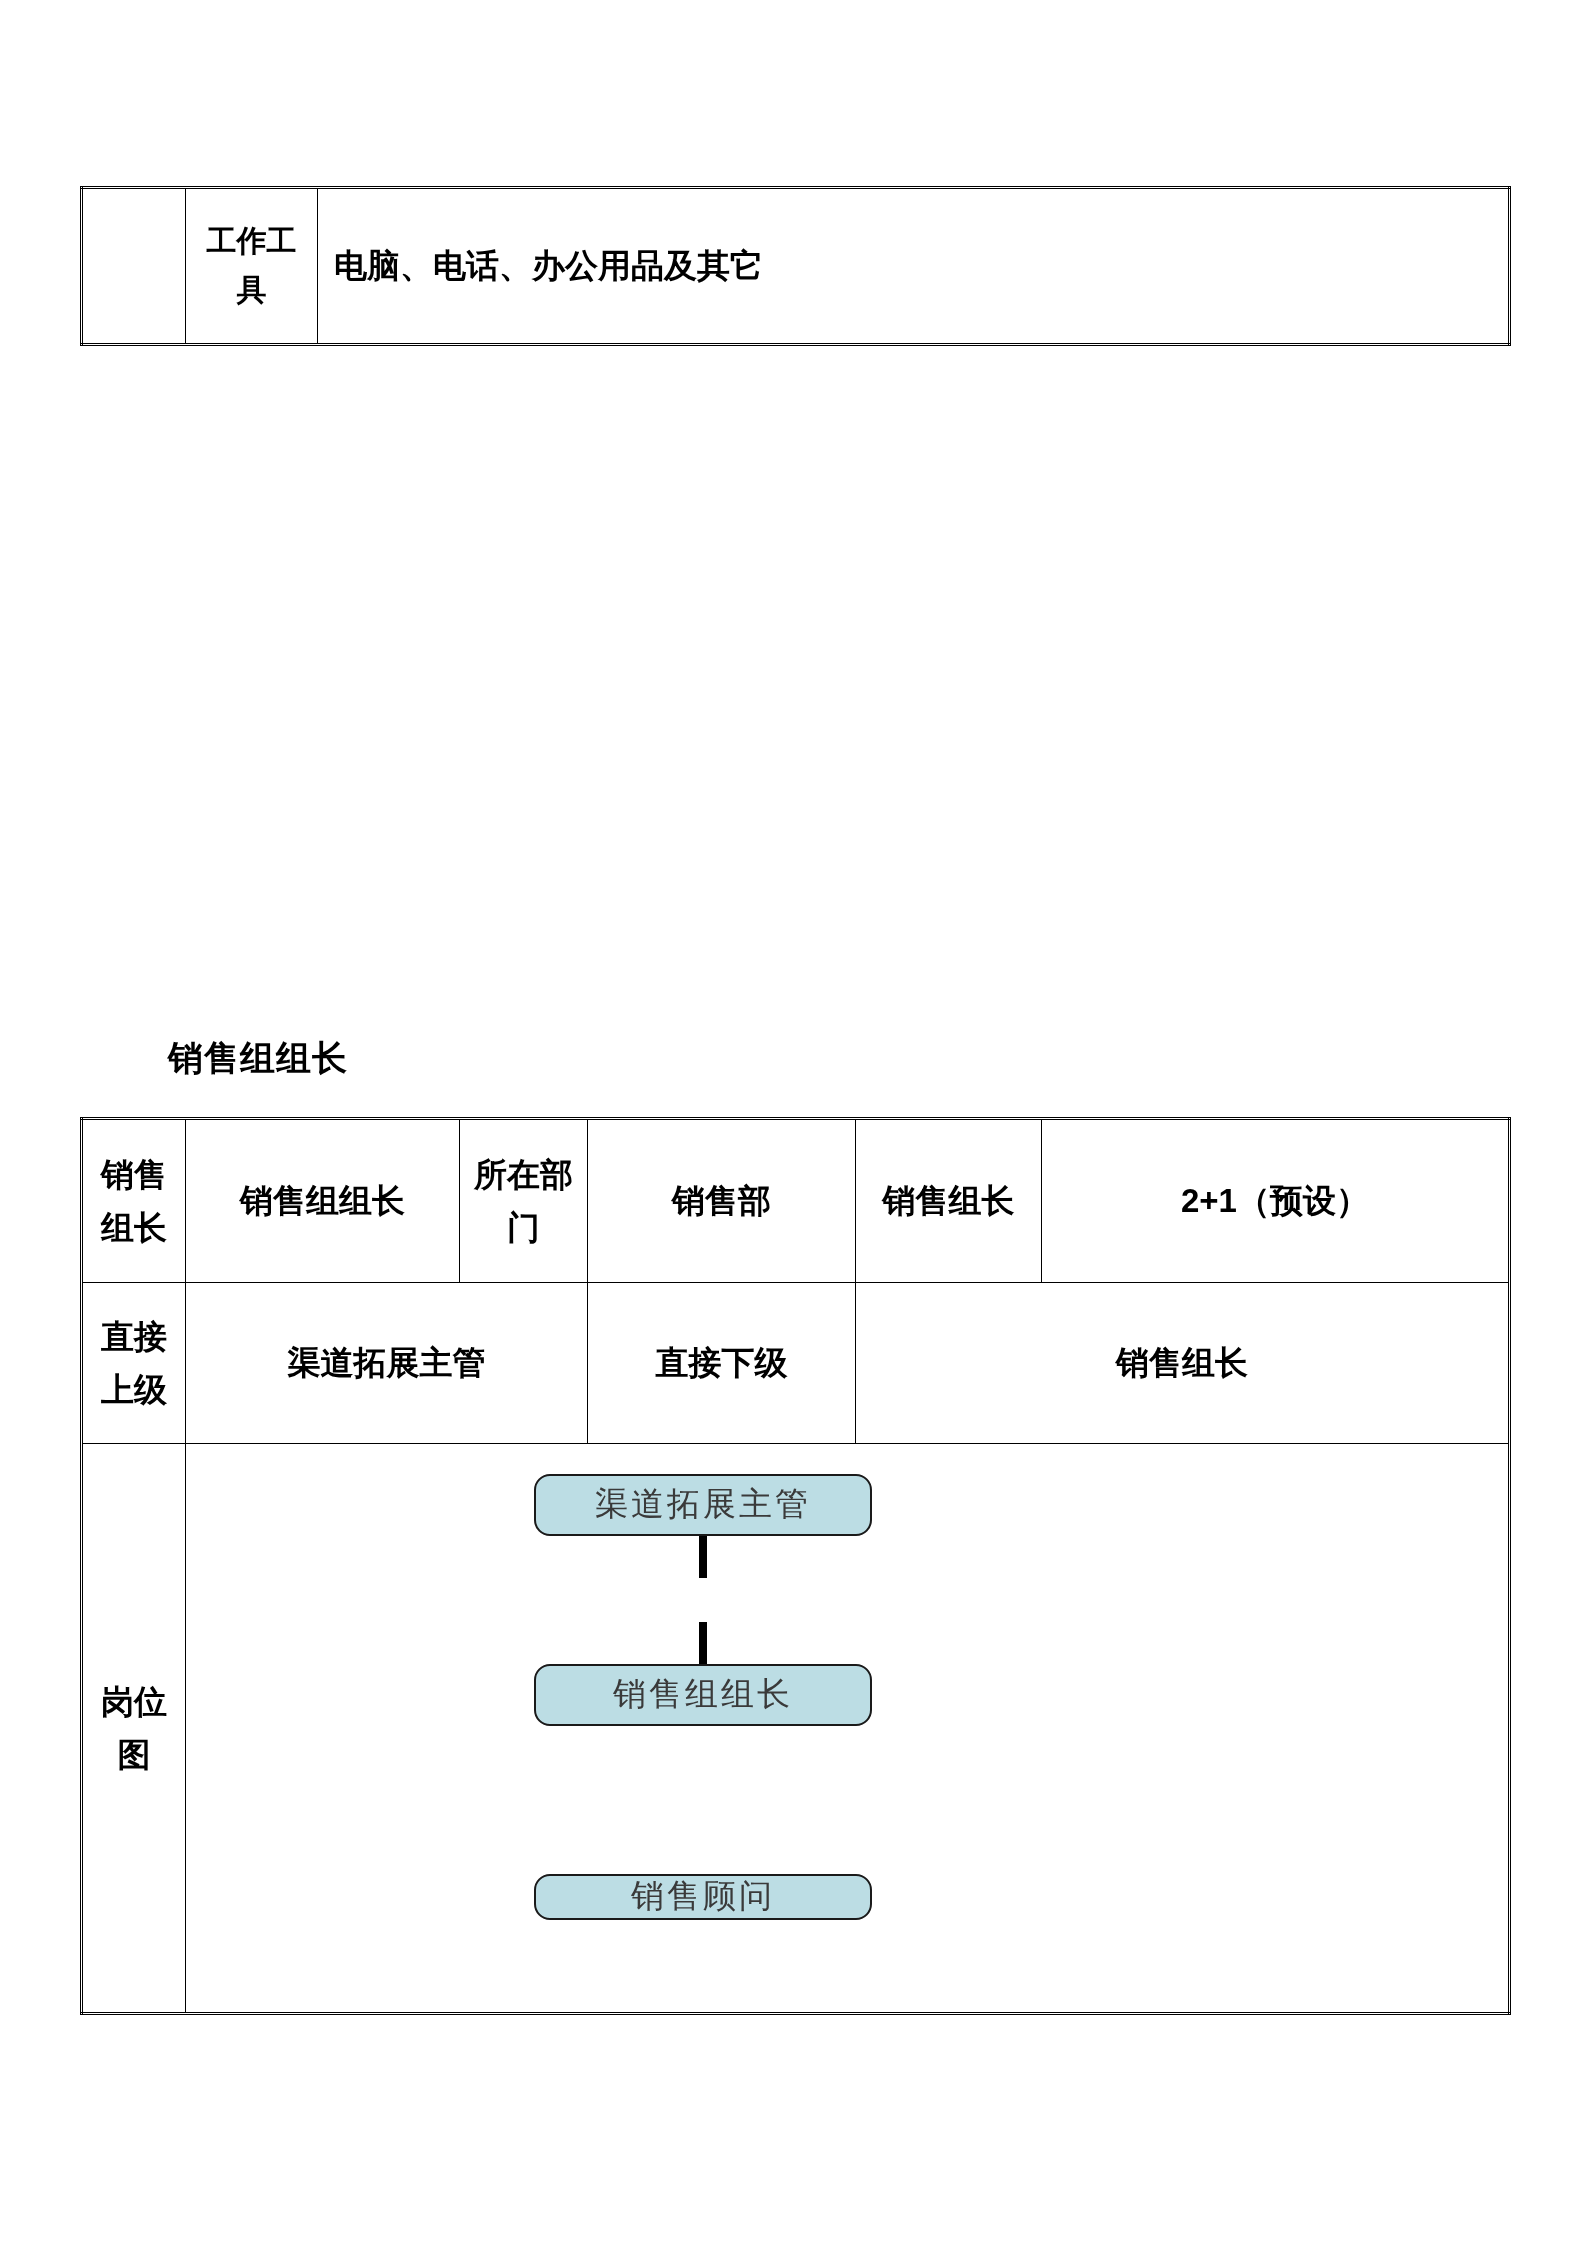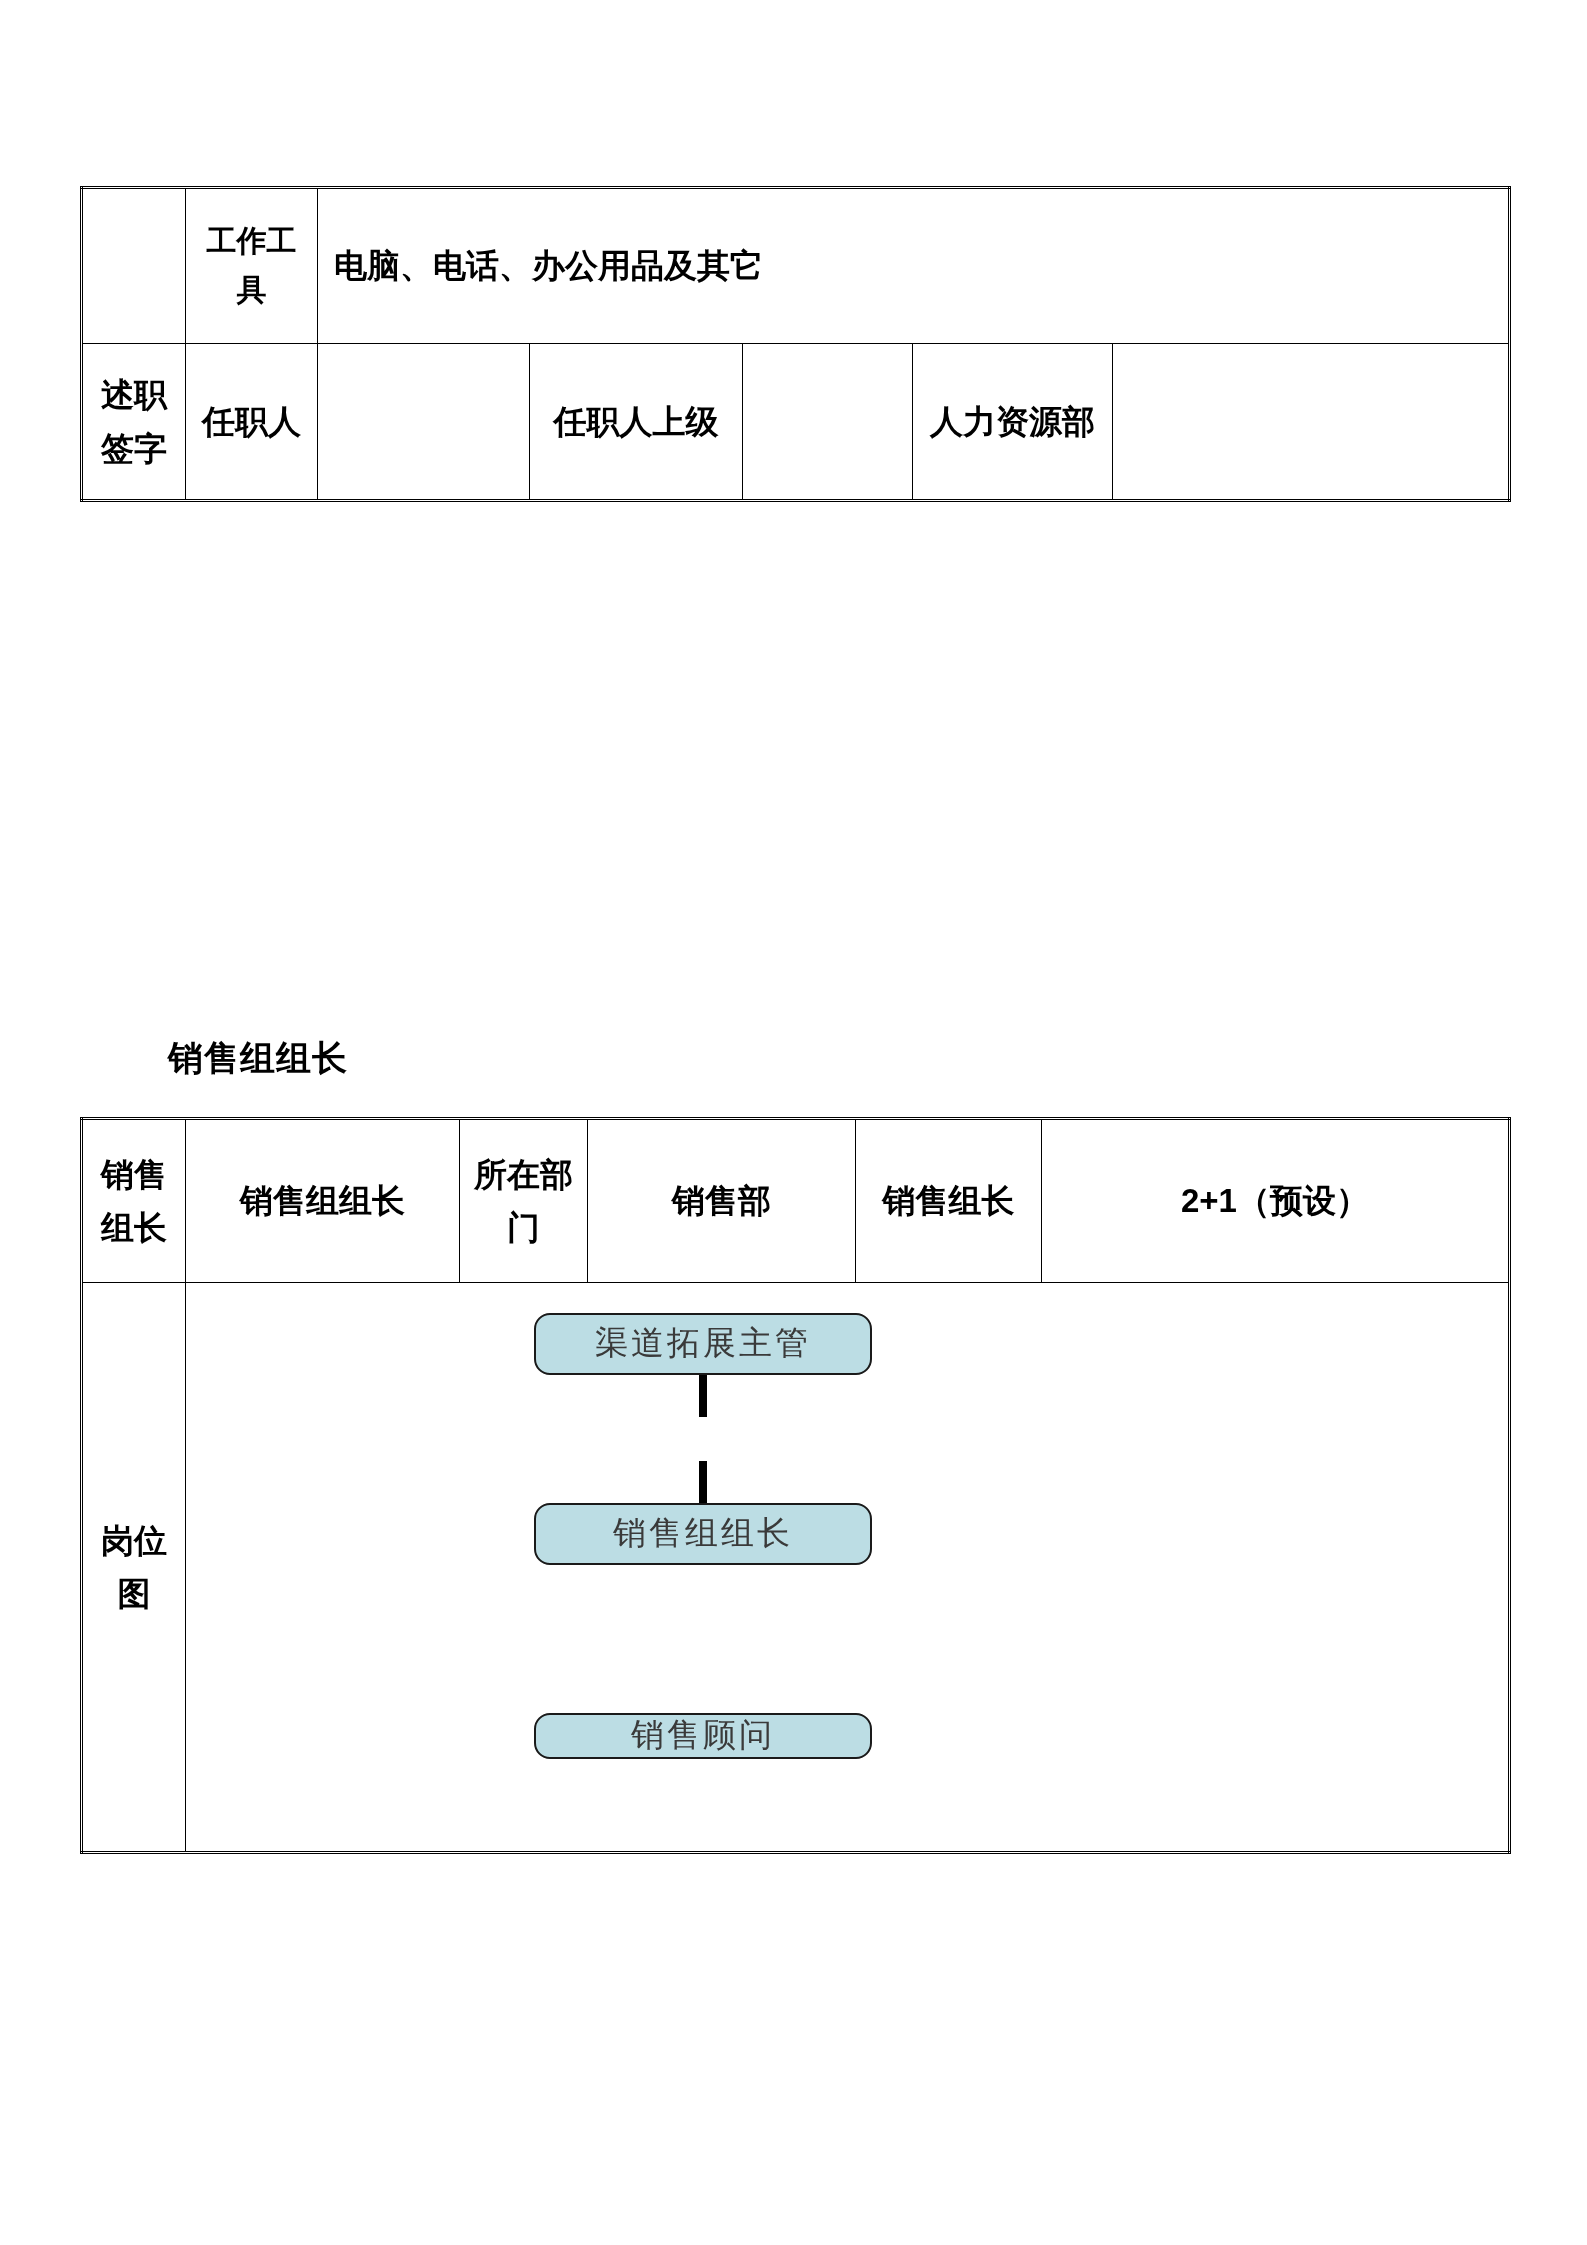--- a/index.html
+++ b/index.html
@@ -155,29 +155,20 @@
       <col style="width:213px">
       <col style="width:170px">
       <col style="width:200px">
       <col style="width:397px">
     </colgroup>
     <tbody>
       <tr class="row-tools">
         <td></td>
         <td class="narrow-label">工作工具</td>
         <td colspan="5" class="leftpad">电脑、电话、办公用品及其它</td>
-      </tr>
-      <tr class="row-sign">
-        <td>述职签字</td>
-        <td>任职人</td>
-        <td></td>
-        <td>任职人上级</td>
-        <td></td>
-        <td>人力资源部</td>
-        <td></td>
       </tr>
     </tbody>
   </table>
 
   <div id="section-heading">销售组组长</div>
 
   <table class="doc-table" id="table-position">
     <colgroup>
       <col style="width:104px">
       <col style="width:274px">
@@ -188,20 +179,26 @@
     </colgroup>
     <tbody>
       <tr class="row-a">
         <td>销售组长</td>
         <td>销售组组长</td>
         <td>所在部门</td>
         <td>销售部</td>
         <td>销售组长</td>
         <td>2+1（预设）</td>
       </tr>
+      <tr class="row-b">
+        <td>直接上级</td>
+        <td colspan="2">渠道拓展主管</td>
+        <td>直接下级</td>
+        <td colspan="2">销售组长</td>
+      </tr>
       <tr class="row-chart">
         <td>岗位图</td>
         <td colspan="5" class="chart-cell">
           <div class="orgchart">
             <div class="org-box" id="org-box-supervisor">渠道拓展主管</div>
             <div class="org-connector" id="org-connector-1"></div>
             <div class="org-connector" id="org-connector-2"></div>
             <div class="org-box" id="org-box-leader">销售组组长</div>
             <div class="org-box" id="org-box-consultant">销售顾问</div>
           </div>

